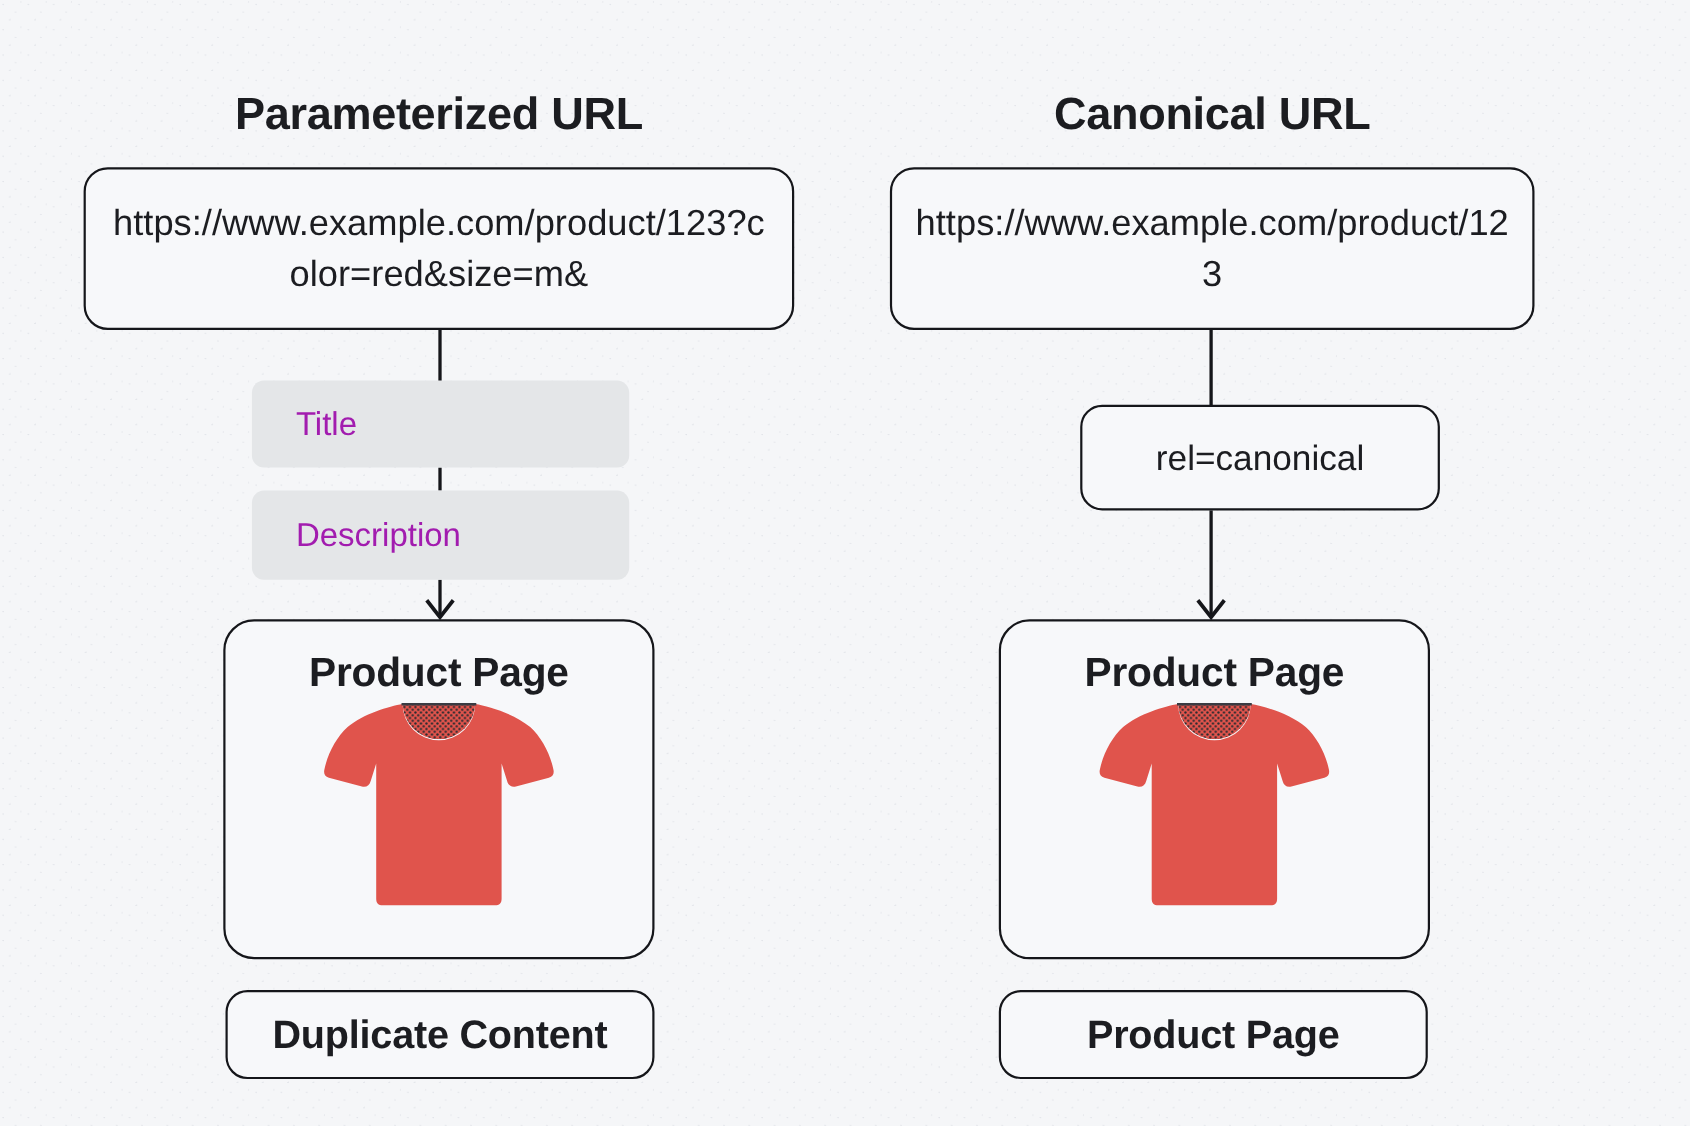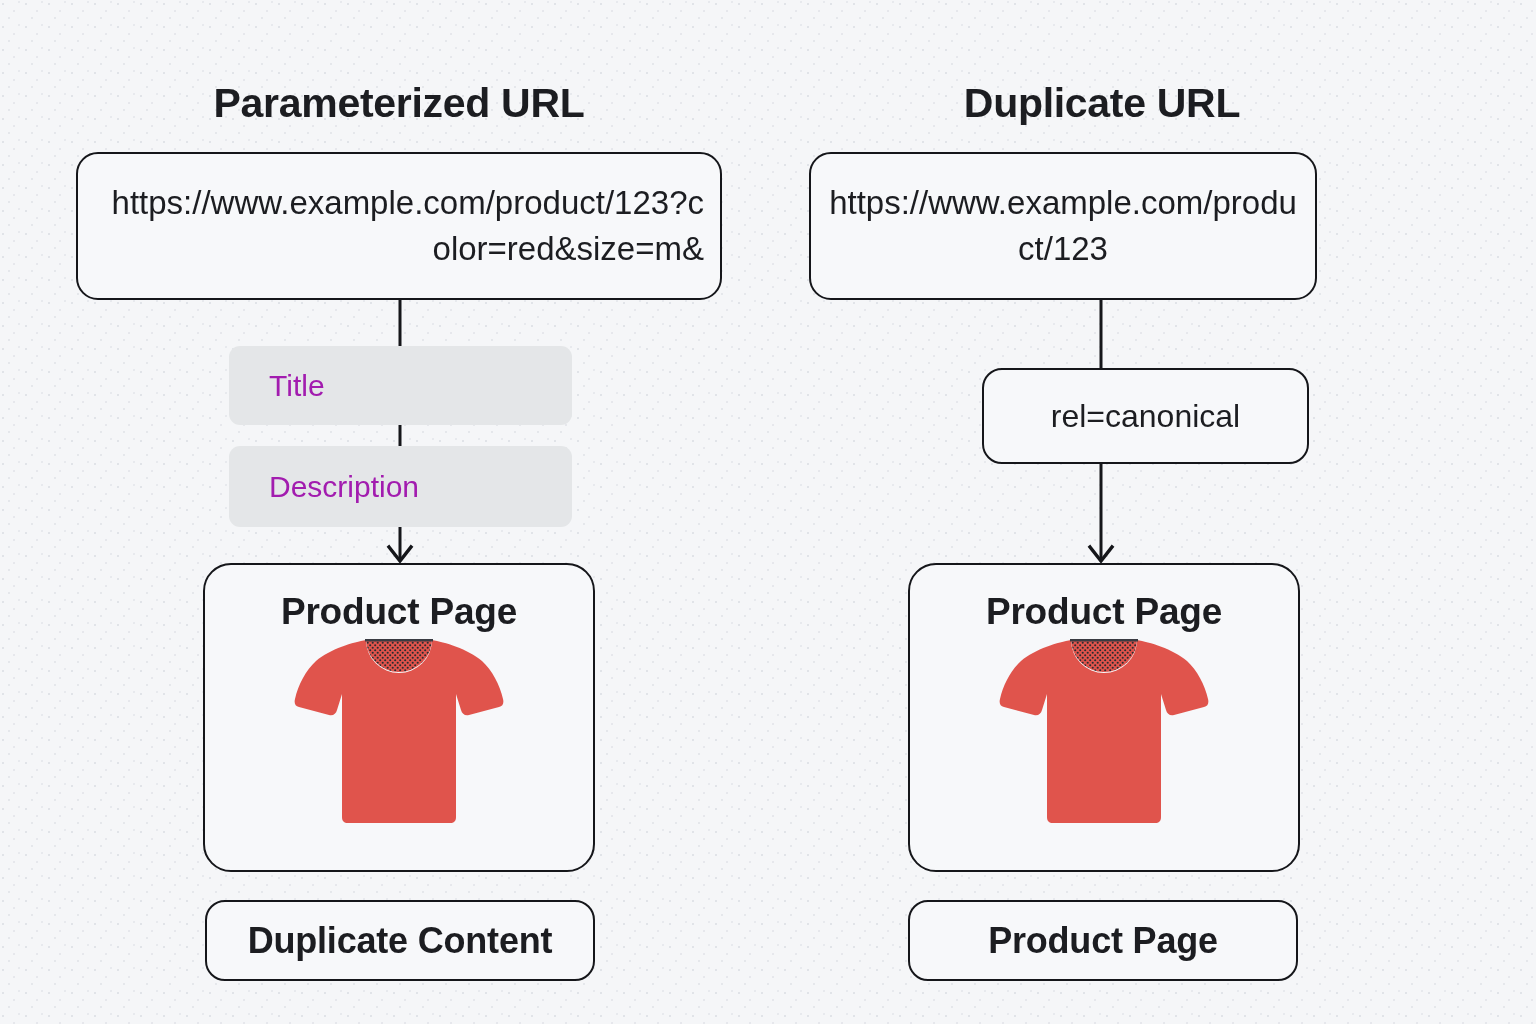--- a/index.html
+++ b/index.html
@@ -67,22 +67,22 @@
 
   
   .url-box {
     border-radius: 22px;
     font-size: 33px;
     line-height: 1.38;
     padding: 6px 16px;
     word-break: break-all;
   }
   #url-box-left  { left: 76px;  top: 152px; width: 646px; height: 148px; }
-  #url-box-right { left: 809px; top: 152px; width: 508px; height: 148px; }
-  #url-box-left .url-text { text-align: right; align-self: center; width: 100%; }
+  #url-box-right { left: 809px; top: 152px; width: 586px; height: 148px; }
+  #url-box-left .url-text { text-align: center; align-self: center; width: 100%; }
 
   
   .meta-chip {
     position: absolute;
     box-sizing: border-box;
     background: #e4e6e8;
     border-radius: 11px;
     color: #a21caf;
     font-size: 30px;
     display: flex;
@@ -147,21 +147,21 @@
     <polyline points="389,547 400,561 411,547" fill="none" stroke="#15161a" stroke-width="3.4" stroke-linecap="square" stroke-linejoin="miter"></polyline>
 
     <line x1="1101" y1="300" x2="1101" y2="370" stroke="#15161a" stroke-width="3"></line>
 
     <line x1="1101" y1="464" x2="1101" y2="560" stroke="#15161a" stroke-width="3"></line>
     <polyline points="1090,547 1101,561 1112,547" fill="none" stroke="#15161a" stroke-width="3.4" stroke-linecap="square" stroke-linejoin="miter"></polyline>
   </svg>
 
   <div class="col-header" id="header-left">Parameterized URL</div>
 
-  <div class="col-header" id="header-right">Duplicate URL</div>
+  <div class="col-header" id="header-right">Canonical URL</div>
 
   <div class="node url-box" id="url-box-left">
     <div class="url-text">
       <span>https://www.example.com/produc</span><span>t/123?color=red&amp;size=m&amp;</span>
     </div>
   </div>
 
   <div class="node url-box" id="url-box-right">
     <div class="url-text">
       <span>https://www.example.com/</span><span>product/123</span>

